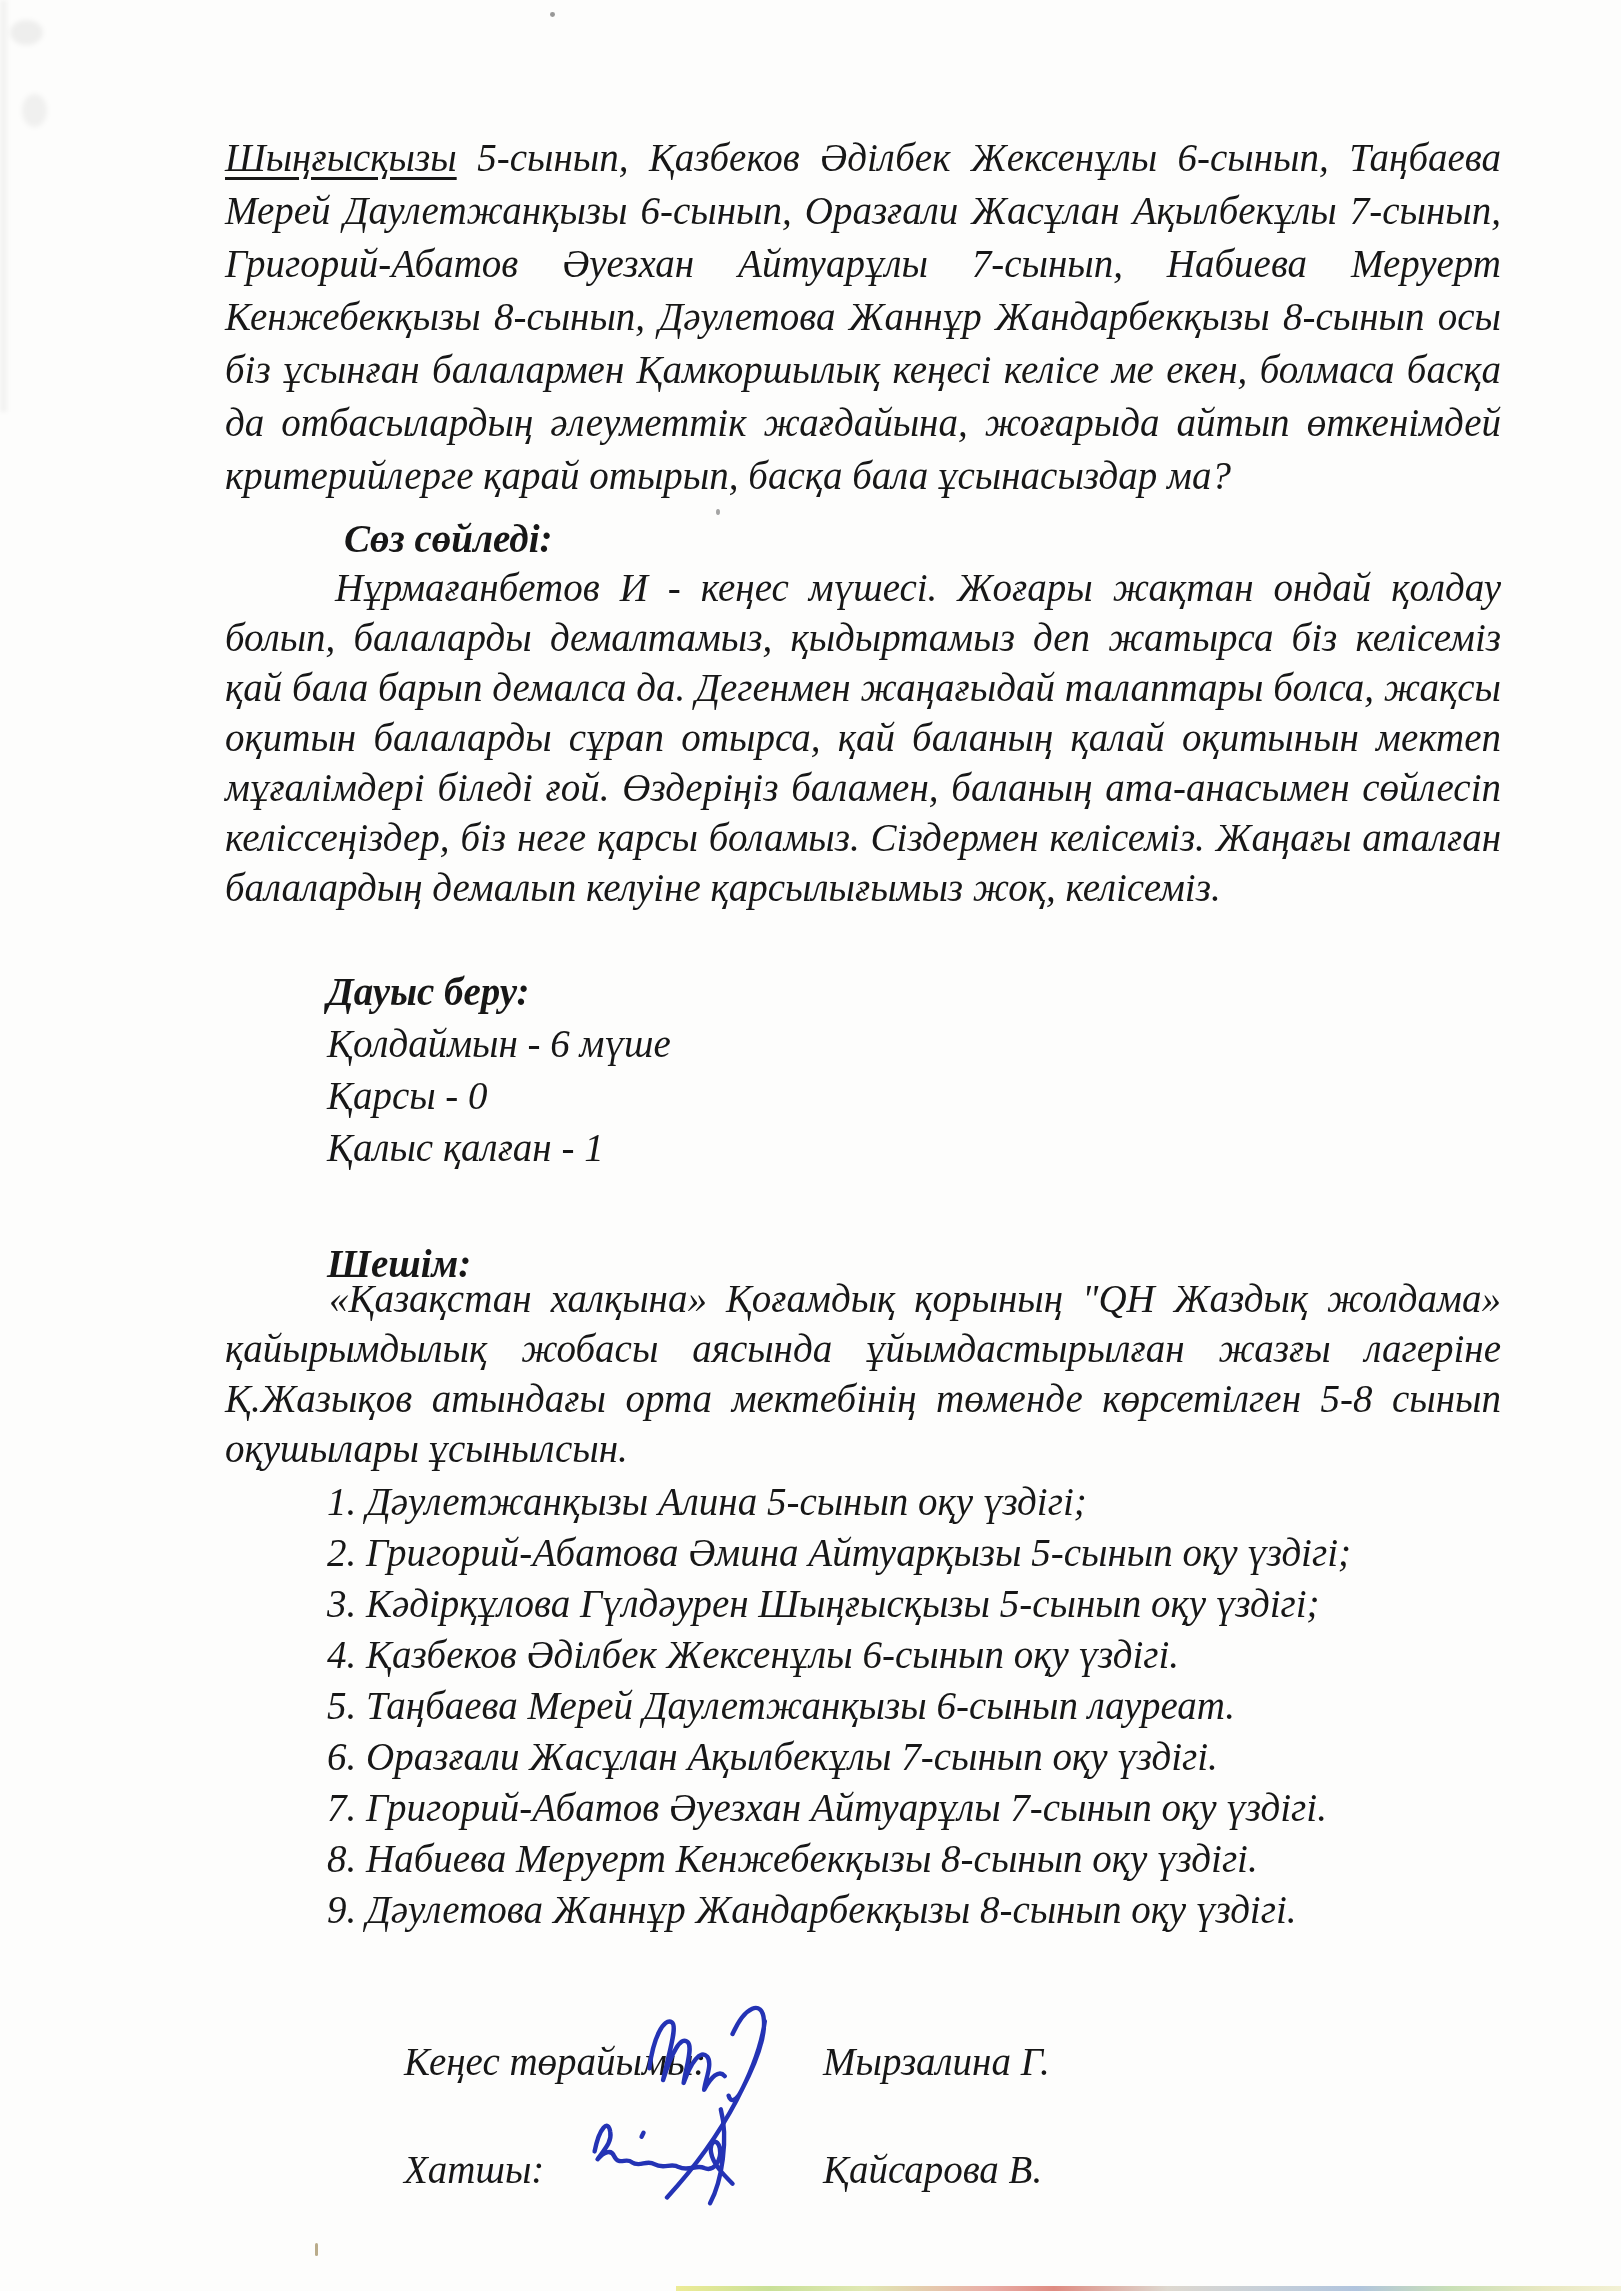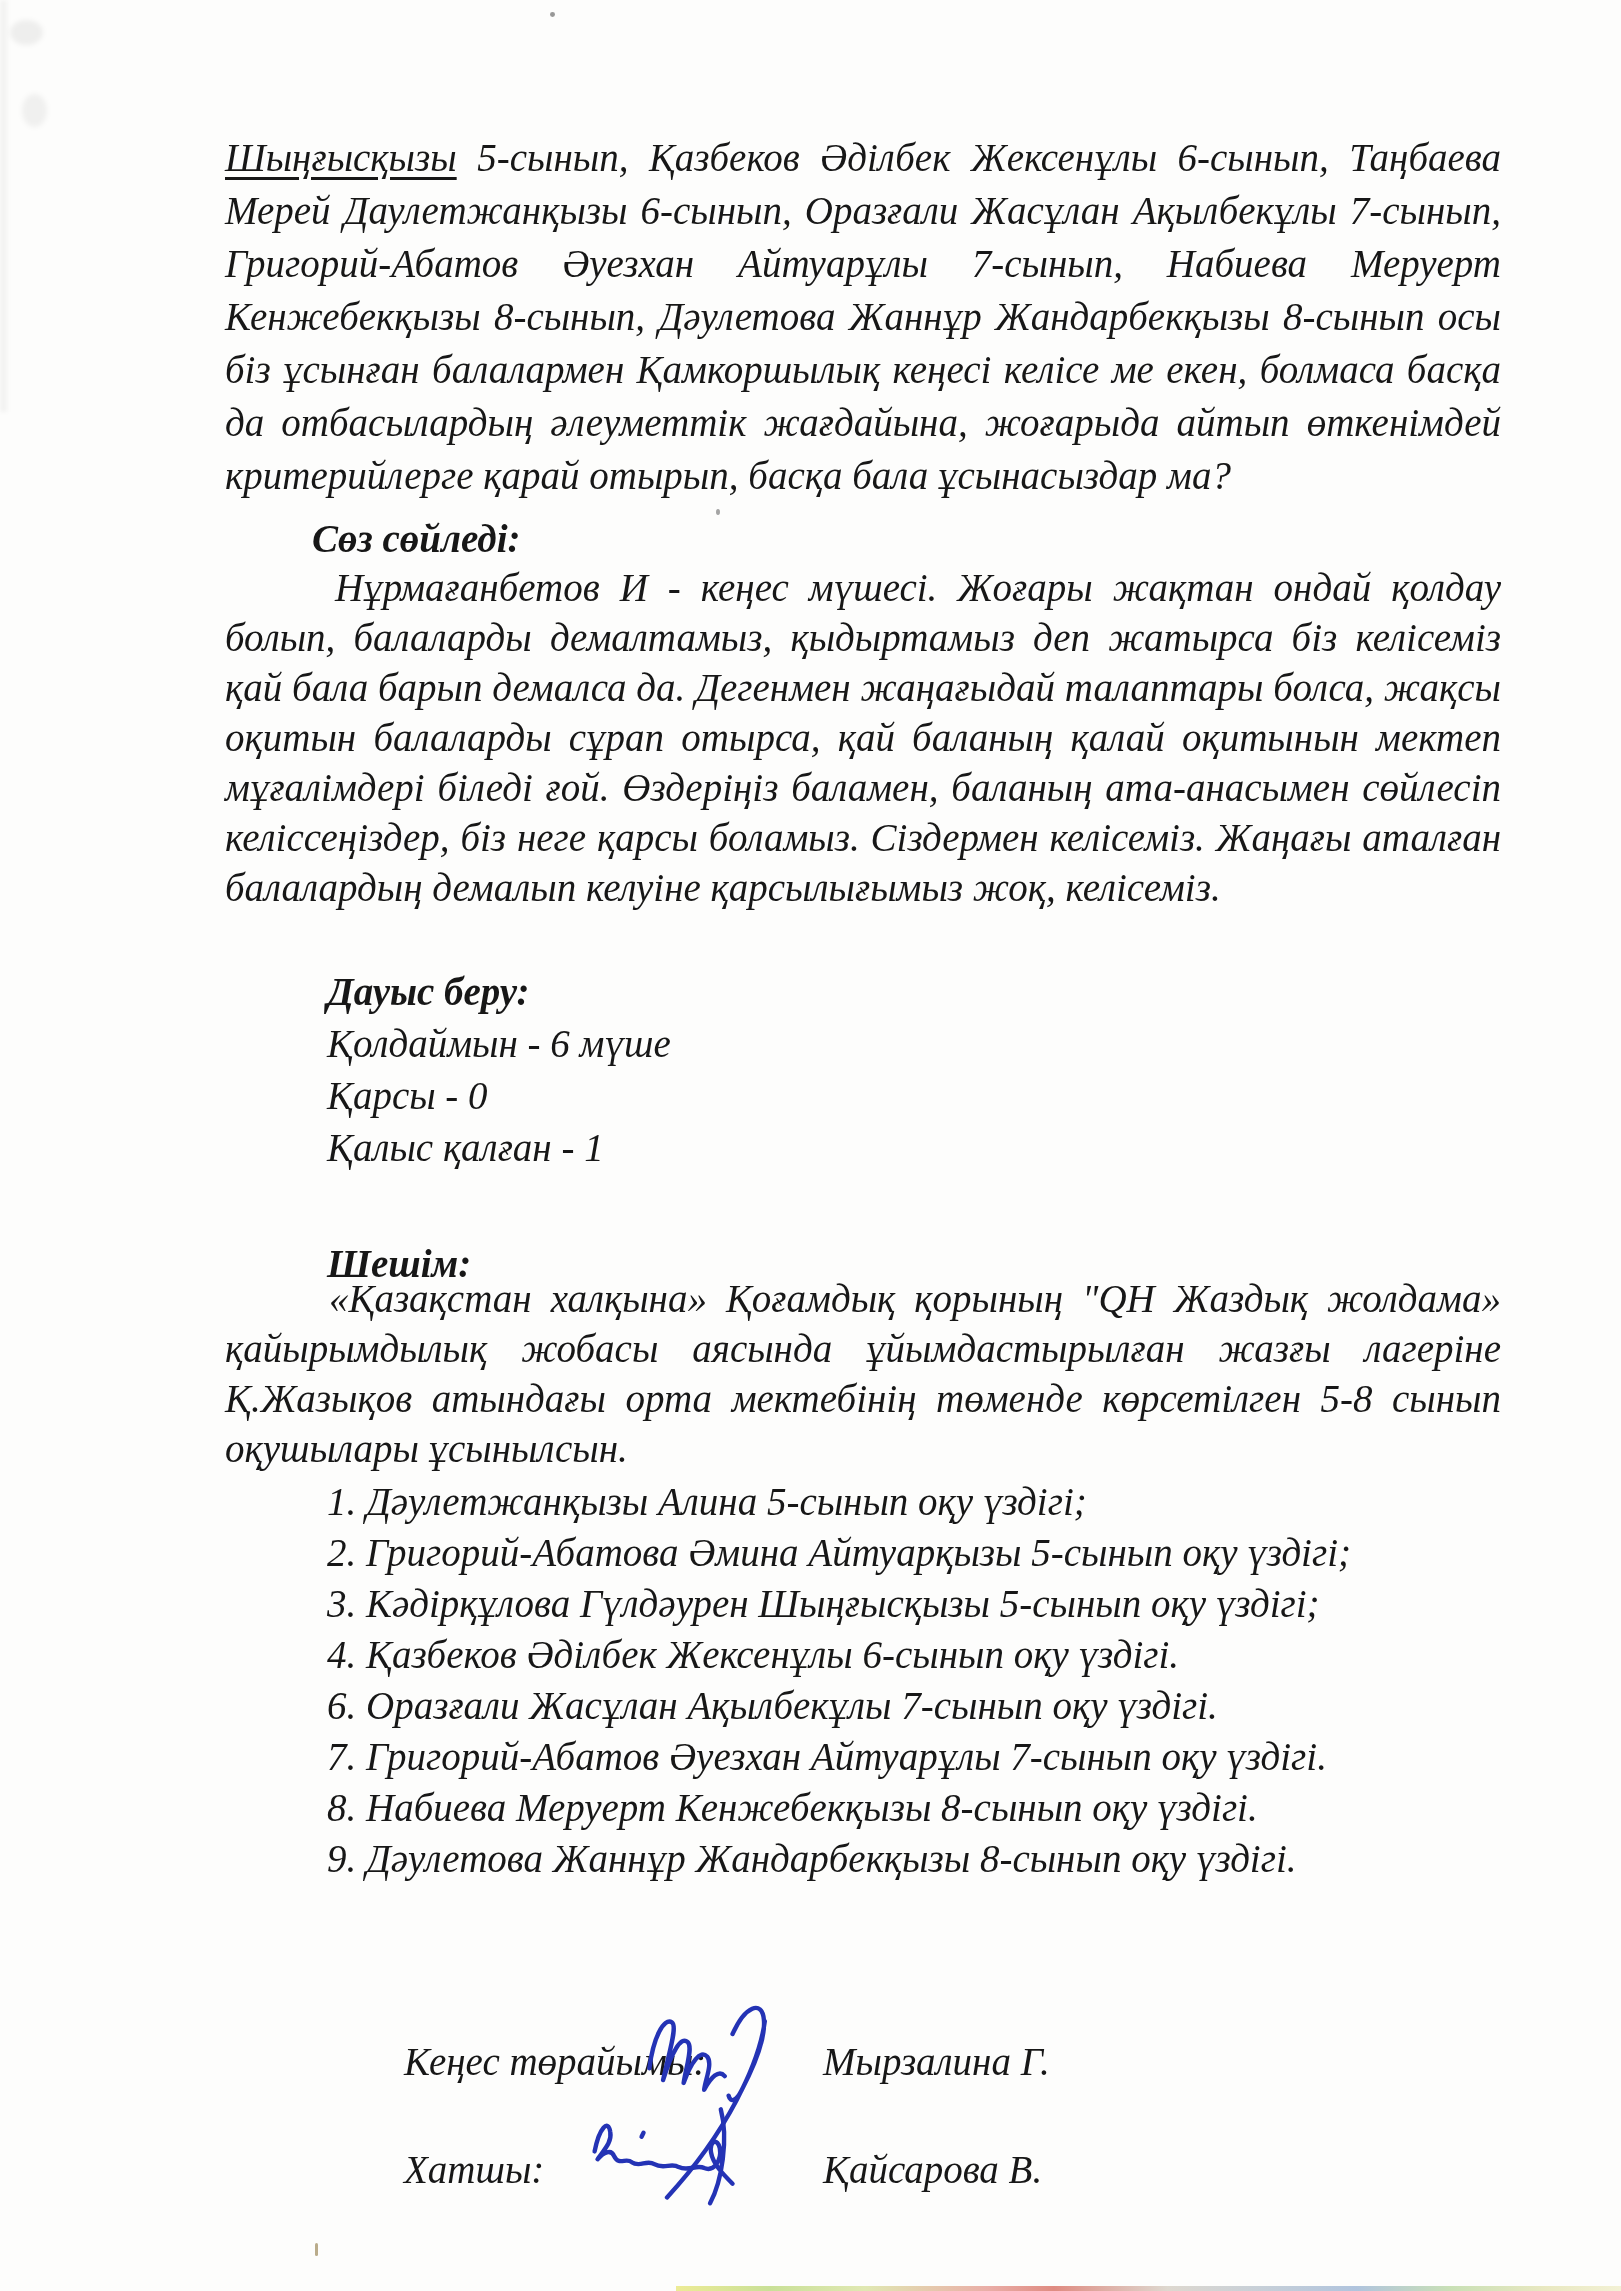--- a/index.html
+++ b/index.html
@@ -10,21 +10,21 @@
     margin:0 auto;
     overflow:hidden;
     font-family:"Liberation Serif","DejaVu Serif",serif;
     color:#171717;
   }
   .txt{position:absolute;font-size:39px;line-height:53px;font-style:italic;}
   .just{text-align:justify;}
   .b{font-weight:bold;}
   .u{text-decoration:underline;text-underline-offset:5.9px;}
   .para1{left:225px;top:131px;width:1276px;}
-  .speech-head{left:312px;top:512px;}
+  .speech-head{left:344px;top:512px;}
   .speech-body{left:225px;top:563px;width:1276px;line-height:50px;text-indent:110px;}
   .vote-block{left:327px;top:966px;line-height:52px;}
   .vote-block .vh{font-weight:bold;}
   .decision-head{left:327px;top:1237px;}
   .decision-body{left:225px;top:1274px;width:1276px;line-height:50px;text-indent:104px;}
   .students{left:327px;top:1476px;line-height:51px;}
   .sig-label{left:404px;}
   .sig-name{left:823px;}
   .row1{top:2035px;}
   .row2{top:2107px;margin-top:36px;}
@@ -64,20 +64,21 @@
   </div>
 
   <div class="txt b decision-head">Шешім:</div>
   <div class="txt just decision-body">«Қазақстан халқына» Қоғамдық қорының "QH Жаздық жолдама» қайырымдылық жобасы аясында ұйымдастырылған жазғы лагеріне Қ.Жазықов атындағы орта мектебінің төменде көрсетілген 5-8 сынып оқушылары ұсынылсын.</div>
 
   <div class="txt students">
     <div>1. Дәулетжанқызы Алина 5-сынып оқу үздігі;</div>
     <div>2. Григорий-Абатова Әмина Айтуарқызы 5-сынып оқу үздігі;</div>
     <div>3. Кәдірқұлова Гүлдәурен Шыңғысқызы 5-сынып оқу үздігі;</div>
     <div>4. Қазбеков Әділбек Жексенұлы 6-сынып оқу үздігі.</div>
+    <div>5. Таңбаева Мерей Даулетжанқызы 6-сынып лауреат.</div>
     <div>6. Оразғали Жасұлан Ақылбекұлы 7-сынып оқу үздігі.</div>
     <div>7. Григорий-Абатов Әуезхан Айтуарұлы 7-сынып оқу үздігі.</div>
     <div>8. Набиева Меруерт Кенжебекқызы 8-сынып оқу үздігі.</div>
     <div>9. Дәулетова Жаннұр Жандарбекқызы 8-сынып оқу үздігі.</div>
   </div>
 
   <div class="txt sig-label row1">Кеңес төрайымы:</div>
   <div class="txt sig-name row1">Мырзалина Г.</div>
   <div class="txt sig-label row2">Хатшы:</div>
   <div class="txt sig-name row2">Қайсарова В.</div>

